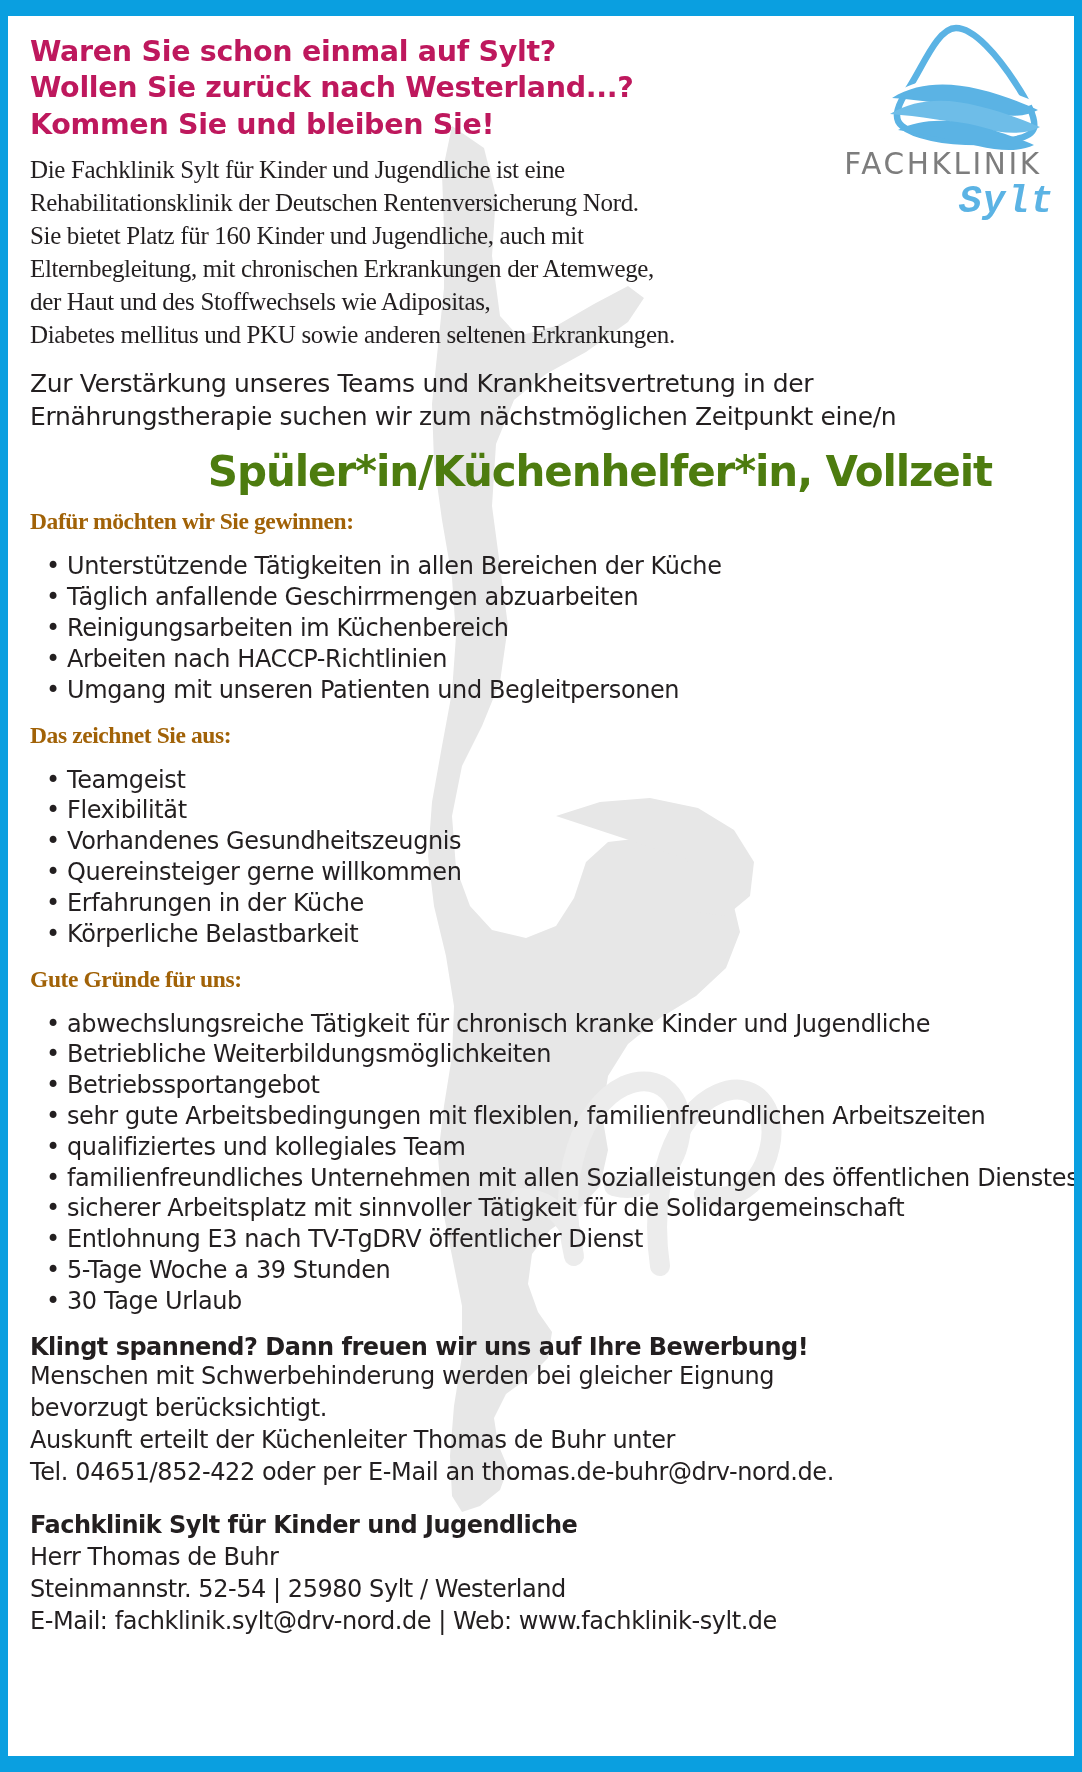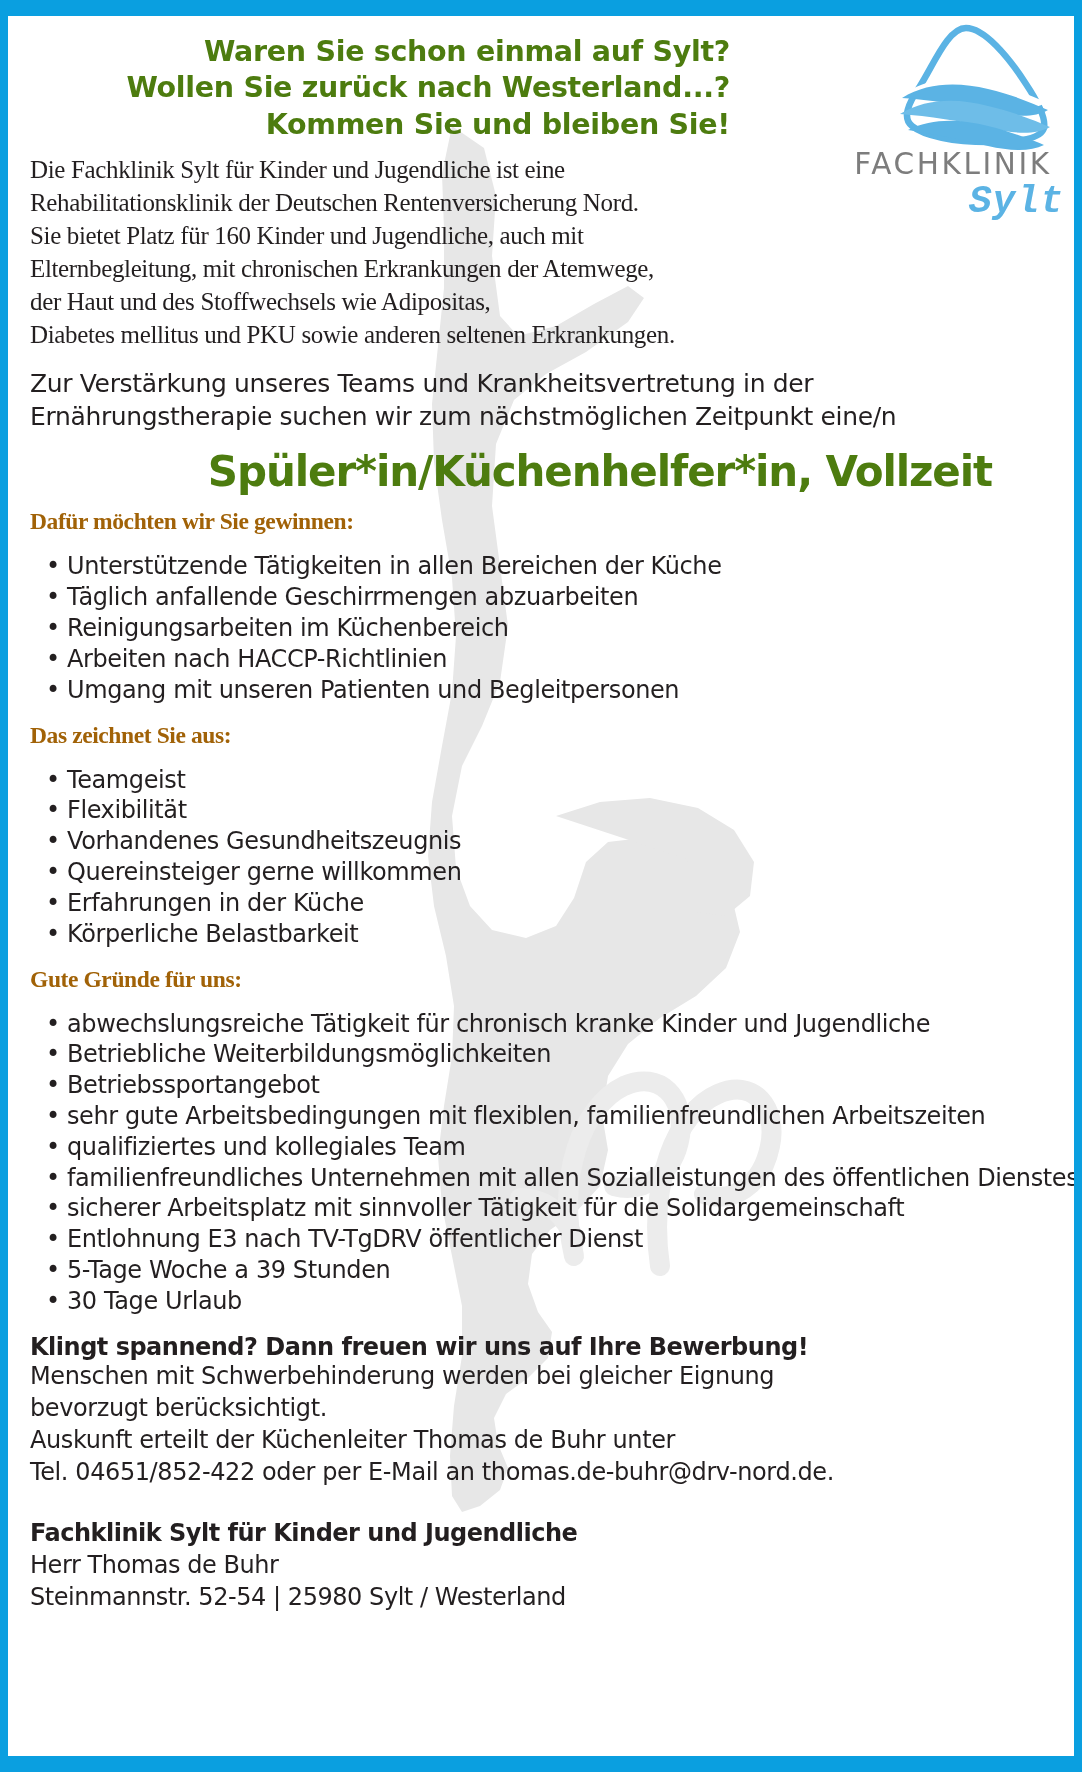--- a/index.html
+++ b/index.html
@@ -39,21 +39,21 @@
     opacity: 1;
   }
   .content {
     position: relative;
     z-index: 2;
   }
 
   
   .logo {
     position: absolute;
-    right: 6px;
+    right: 16px;
     top: 6px;
     width: 230px;
     z-index: 3;
     text-align: right;
   }
   .logo-mark { display:block; margin-left:auto; }
   .logo-word {
     font-family: "DejaVu Sans", sans-serif;
     font-size: 29.5px;
     letter-spacing: 2.6px;
@@ -75,24 +75,23 @@
     text-align: right;
     padding-right: 4px;
   }
 
   
   .headline {
     font-family: "DejaVu Sans", sans-serif;
     font-weight: bold;
     font-size: 28.5px;
     line-height: 1.28;
-    color: #4d7c0f;
+    color: #be185d;
     letter-spacing: -0.3px;
     max-width: 700px;
-    text-align: right;
   }
   .para {
     font-family: "DejaVu Sans", sans-serif;
     font-size: 25px;
     line-height: 1.32;
     color: #231f20;
     letter-spacing: -0.35px;
   }
   .para.gap { margin-top: 16px; }
   .para .ln { display:block; white-space: nowrap; }
@@ -145,21 +144,21 @@
   }
   .closing {
     font-family: "DejaVu Sans", sans-serif;
     font-size: 24px;
     line-height: 1.33;
     color: #231f20;
     letter-spacing: -0.4px;
   }
   .closing .ln { display:block; white-space: nowrap; }
 
-  .contact { margin-top: 30px; }
+  .contact { margin-top: 22px; }
   .contact .cname {
     font-family: "DejaVu Sans", sans-serif;
     font-weight: bold;
     font-size: 24px;
     color: #231f20;
     letter-spacing: -0.5px;
     line-height: 1.33;
   }
   .contact .cline {
     display:block;
@@ -268,17 +267,18 @@
         <span class="ln">Menschen mit Schwerbehinderung werden bei gleicher Eignung</span>
         <span class="ln">bevorzugt berücksichtigt.</span>
         <span class="ln">Auskunft erteilt der Küchenleiter Thomas de Buhr unter</span>
         <span class="ln">Tel. 04651/852-422 oder per E-Mail an thomas.de-buhr@drv-nord.de.</span>
       </div>
 
       <div class="contact">
         <div class="cname">Fachklinik Sylt für Kinder und Jugendliche</div>
         <span class="cline">Herr Thomas de Buhr</span>
         <span class="cline"><span>Steinmannstr. 52-54</span><span class="sep"> | </span><span>25980 Sylt / Westerland</span></span>
+        <span class="cline"><span>E-Mail: fachklinik.sylt@drv-nord.de</span><span class="sep"> | </span><span>Web: www.fachklinik-sylt.de</span></span>
       </div>
 
     </div>
   </div>
 </div>
 
 </body></html>

